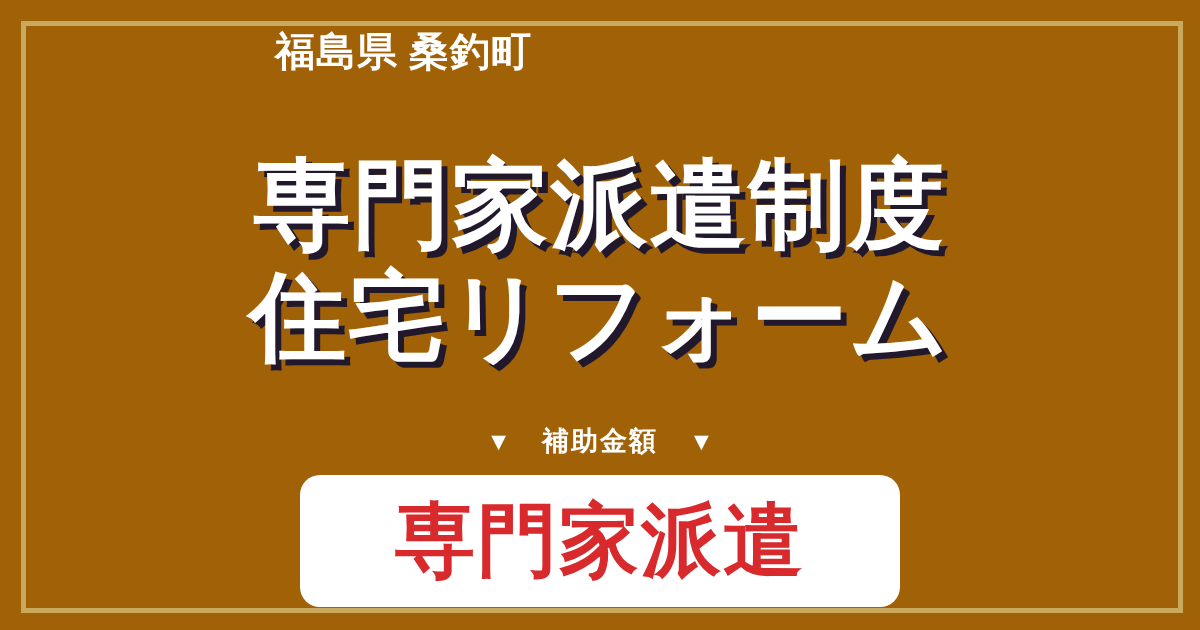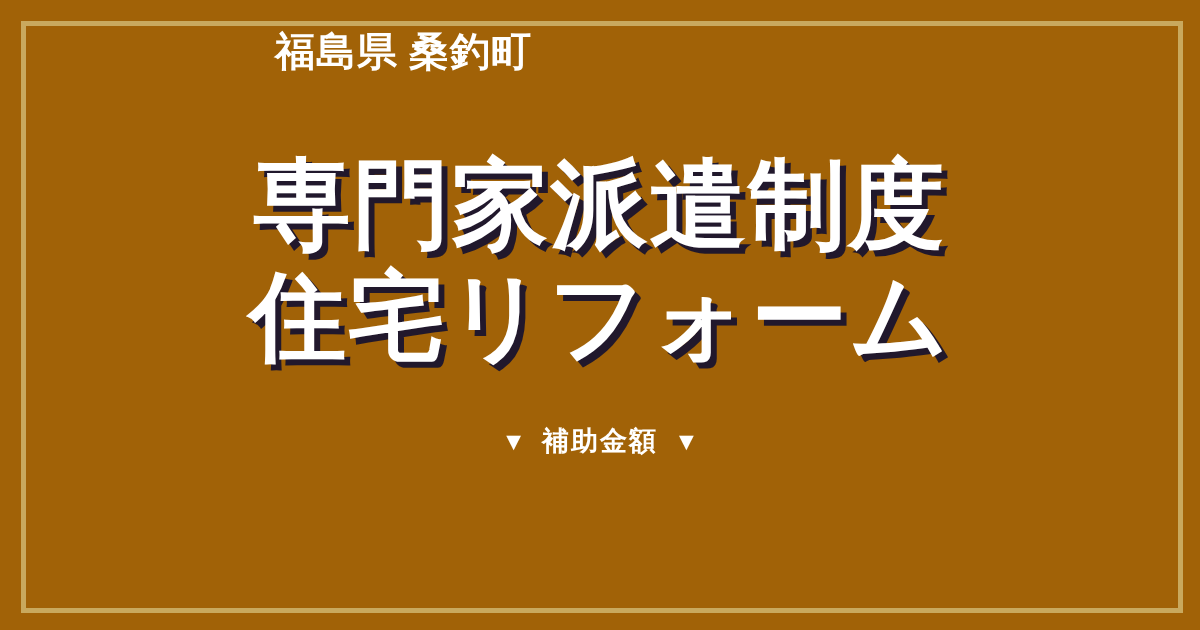--- a/index.html
+++ b/index.html
@@ -78,21 +78,21 @@
     vertical-align: middle;
     color: #ffffff;
     font-size: 27px;
     font-weight: bold;
     line-height: 1;
   }
   #subtitle-row .tri {
     font-size: 25px;
   }
   #subtitle-row .sub-text {
-    margin: 0 12px;
+    margin: 0 27px;
     letter-spacing: 2px;
   }
   
   #amount-box {
     position: absolute;
     left: 300px;
     top: 475px;
     width: 600px;
     height: 132px;
     background: #ffffff;
@@ -126,14 +126,17 @@
     <div class="title-line">専門家派遣制度</div>
     <div class="title-line">住宅リフォーム</div>
   </div>
 
   <div id="subtitle-row">
     <span class="tri">▼</span>
     <span class="sub-text">補助金額</span>
     <span class="tri">▼</span>
   </div>
 
+  <div id="amount-box">
+    <span class="amount-text">専門家派遣</span>
+  </div>
 
 </div>
 
 </body></html>

